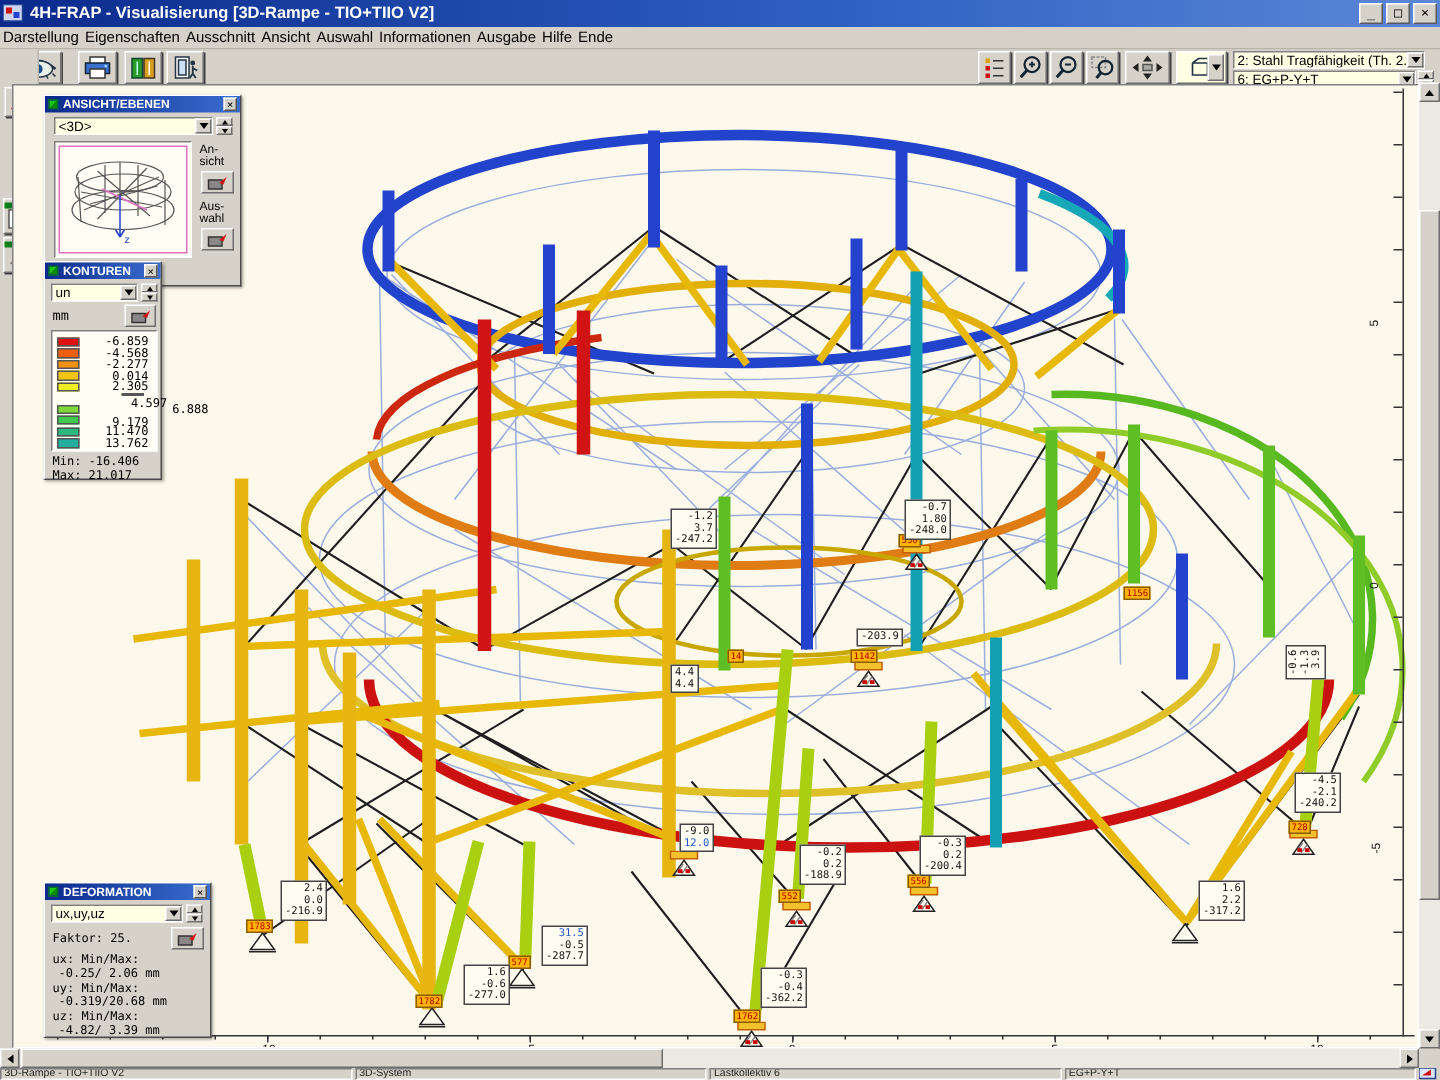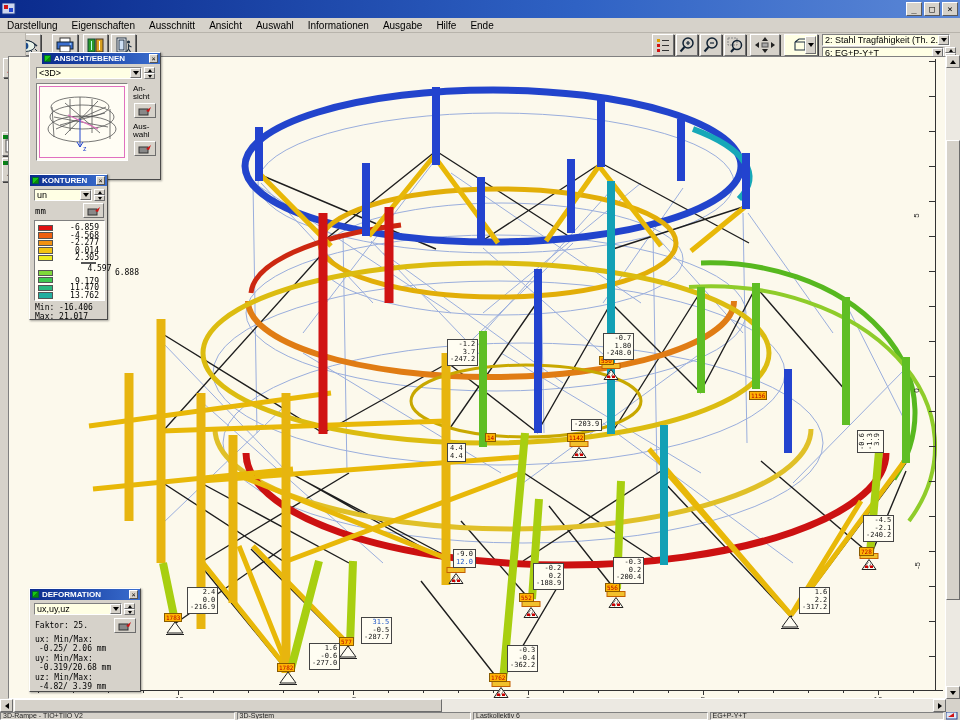--- a/index.html
+++ b/index.html
@@ -10,21 +10,21 @@
   #titlebar { position:absolute; left:0; top:0; width:960px; height:18px;
     background:linear-gradient(90deg,#0a2a8c,#2f62c4 60%,#5b87d6); color:#fff;
     display:flex; align-items:center; padding:0 2px; }
   #titlebar .ttext { font-weight:bold; font-size:11px; margin-left:4px; white-space:nowrap; }
   .winbtn { width:16px; height:14px; background:#d6d2ca; border:1px solid; border-color:#fff #5a5a5a #5a5a5a #fff;
     font-size:9px; line-height:12px; text-align:center; color:#000; margin-left:2px; font-family:"DejaVu Sans Mono",monospace;}
   #winbtns { margin-left:auto; display:flex; }
 
   #menubar { position:absolute; left:0; top:18px; width:960px; height:15px; background:#d6d2ca;
     border-bottom:1px solid #b8b4ac; display:flex; align-items:center; font-size:10px; }
-  #menubar span { padding:1px 7px; }
+  #menubar span { padding:1px 2px; }
 
   #toolbar { position:absolute; left:0; top:33px; width:960px; height:23px; background:#d6d2ca; }
   .btn { position:absolute; top:1px; height:22px; background:#d6d2ca; border:1px solid;
     border-color:#fff #6d6d6d #6d6d6d #fff; box-shadow:1px 1px 0 #404040; display:flex; align-items:center; justify-content:center; }
   .combo { position:absolute; background:#ffffe4; border:1px solid; border-color:#808080 #fff #fff #808080;
     font-size:9px; display:flex; align-items:center; height:12px; }
   .combo .ctext { padding:0 2px; white-space:nowrap; overflow:hidden; flex:1; }
   .carrow { width:11px; height:10px; background:#d6d2ca; border:1px solid; border-color:#fff #6d6d6d #6d6d6d #fff;
     display:flex; align-items:center; justify-content:center; flex:none; }
   .tri-d { width:0; height:0; border-left:3px solid transparent; border-right:3px solid transparent; border-top:4px solid #000; }
@@ -83,20 +83,21 @@
 </style>
 </head>
 <body>
 
 <div id="titlebar">
   <svg width="14" height="12">
     <rect x="0" y="0" width="13" height="11" fill="#cdd6ee" stroke="#23408f"></rect>
     <rect x="2" y="2" width="4" height="4" fill="#d01313"></rect>
     <rect x="7" y="5" width="4" height="4" fill="#2343cf"></rect>
   </svg>
+  <span class="ttext">4H-FRAP - Visualisierung [3D-Rampe - TIO+TIIO V2]</span>
   <div id="winbtns">
     <div class="winbtn">_</div>
     <div class="winbtn">□</div>
     <div class="winbtn">×</div>
   </div>
 </div>
 
 <div id="menubar">
     <span>Darstellung</span>
     <span>Eigenschaften</span>
@@ -535,21 +536,21 @@
         <div class="hl">12.0</div>
       </div>
       <div class="ann rot" style="left: 848px; top: 396px;">
         <div>-0.6</div>
         <div>-1.3</div>
         <div>3.9</div>
       </div>
     </div>
 </div>
 
-<div class="panel" style="left:29px; top:52px; width:132px; height:128px;padding-left:12px;">
+<div class="panel" style="left:29px; top:63px; width:132px; height:128px;">
   <div class="ptitle">
     <div class="picon"></div>
     <span>ANSICHT/EBENEN</span>
     <div class="pclose">×</div>
   </div>
   <div class="combo" style="left:6px; top:14px; width:106px;">
     <span class="ctext">&lt;3D&gt;</span>
     <div class="carrow">
         <div class="tri-d"></div>
       </div>

